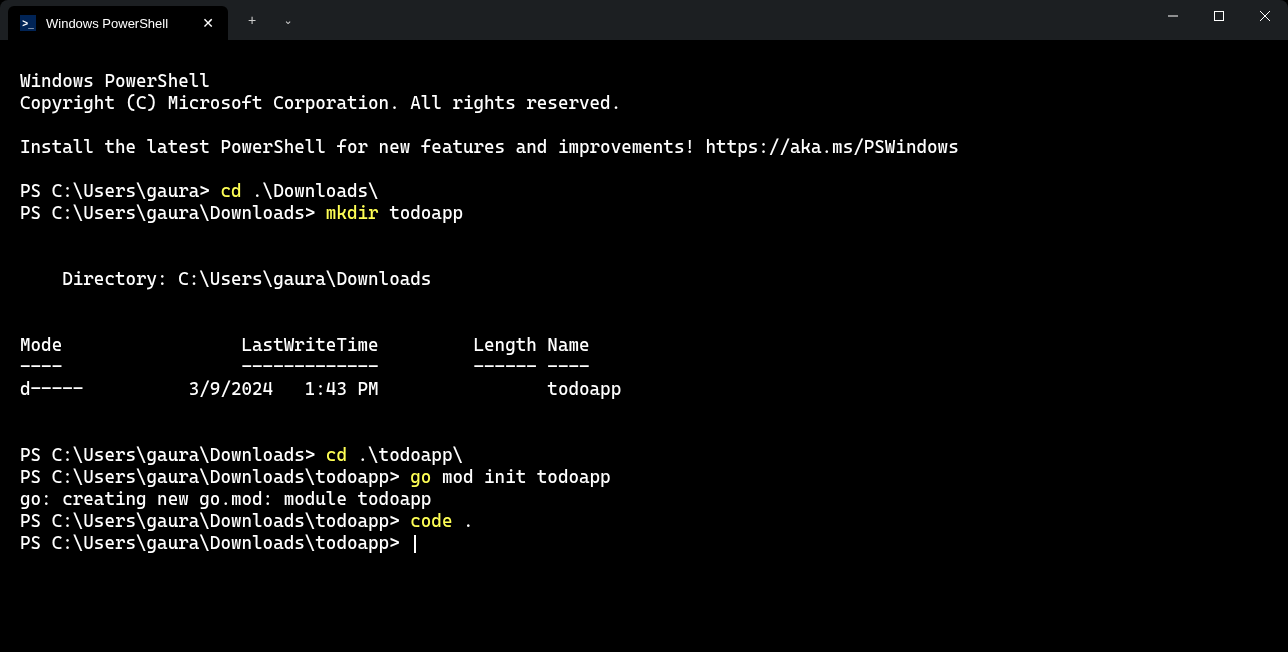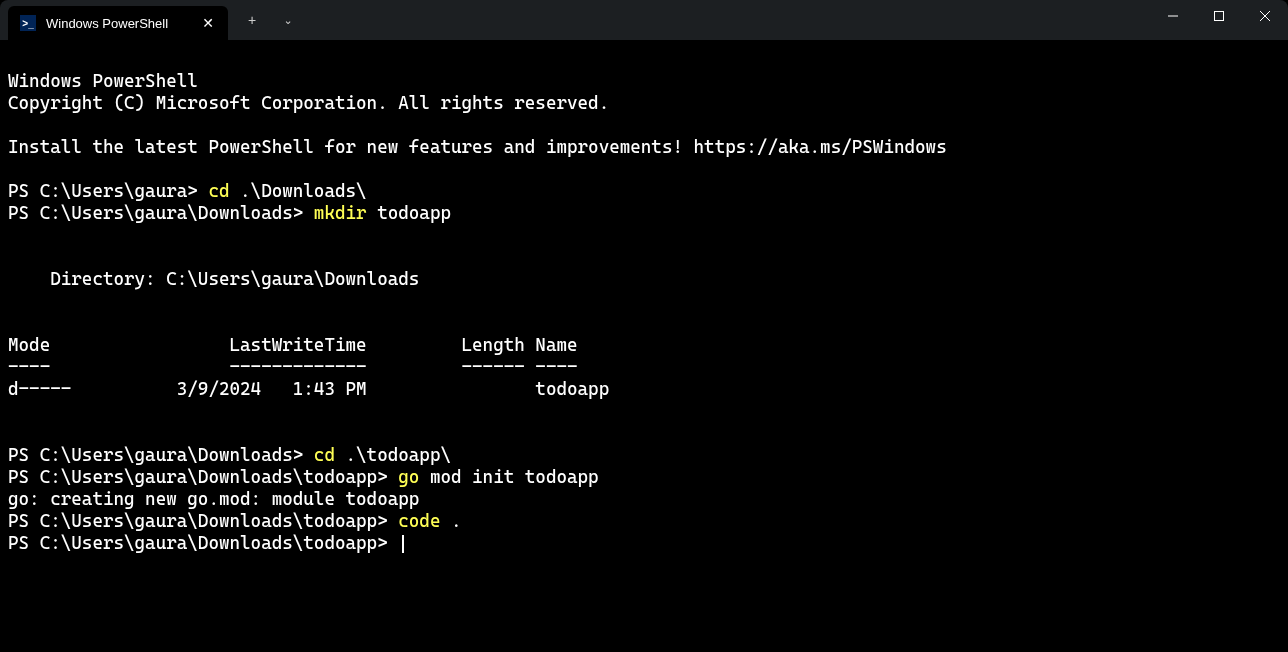--- a/index.html
+++ b/index.html
@@ -90,21 +90,21 @@
       width: 46px;
       height: 32px;
       display: flex;
       align-items: center;
       justify-content: center;
       color: #ffffff;
       cursor: pointer;
     }
     .win-btn svg { width: 10px; height: 10px; }
     .terminal {
-      padding: 8px 8px;
+      padding: 8px 20px;
       color: #ffffff;
       line-height: 22px;
       white-space: pre;
     }
     .cmd { color: #ffff55; }
     .cursor {
       display: inline-block;
       width: 2px;
       height: 18px;
       background: #ffffff;

